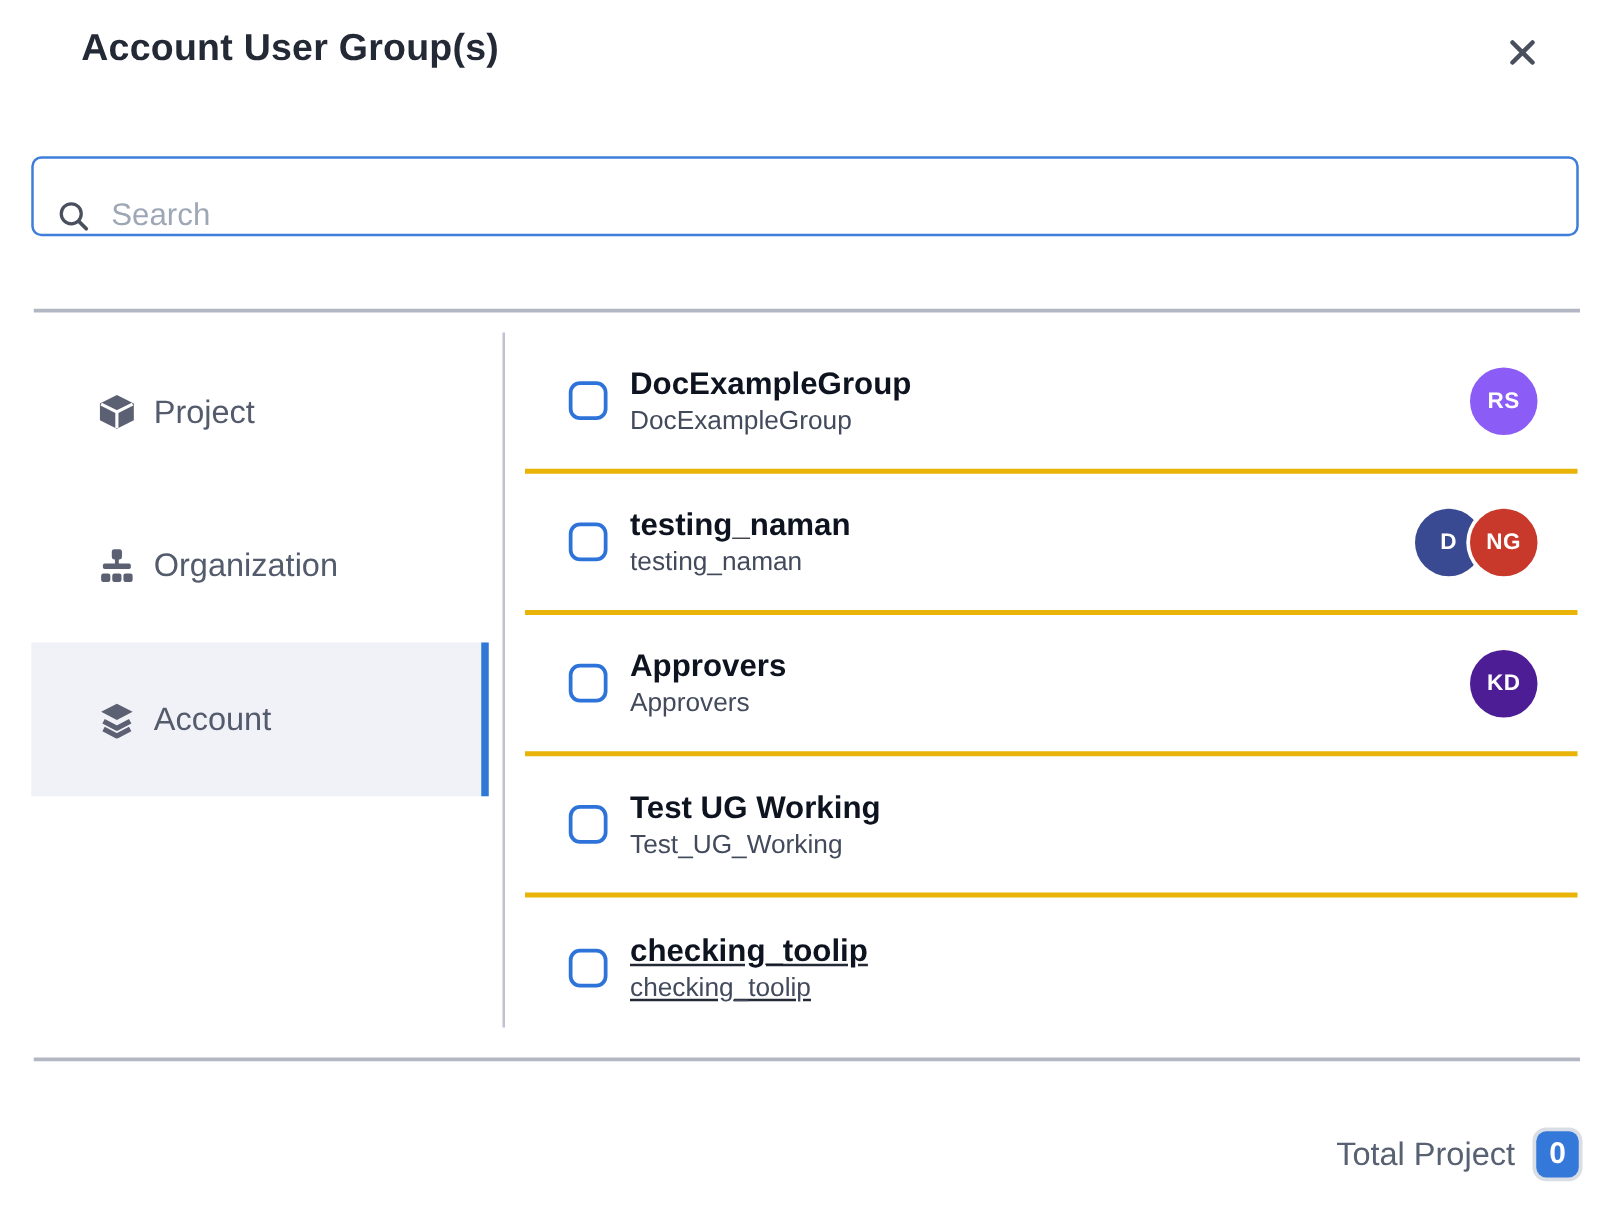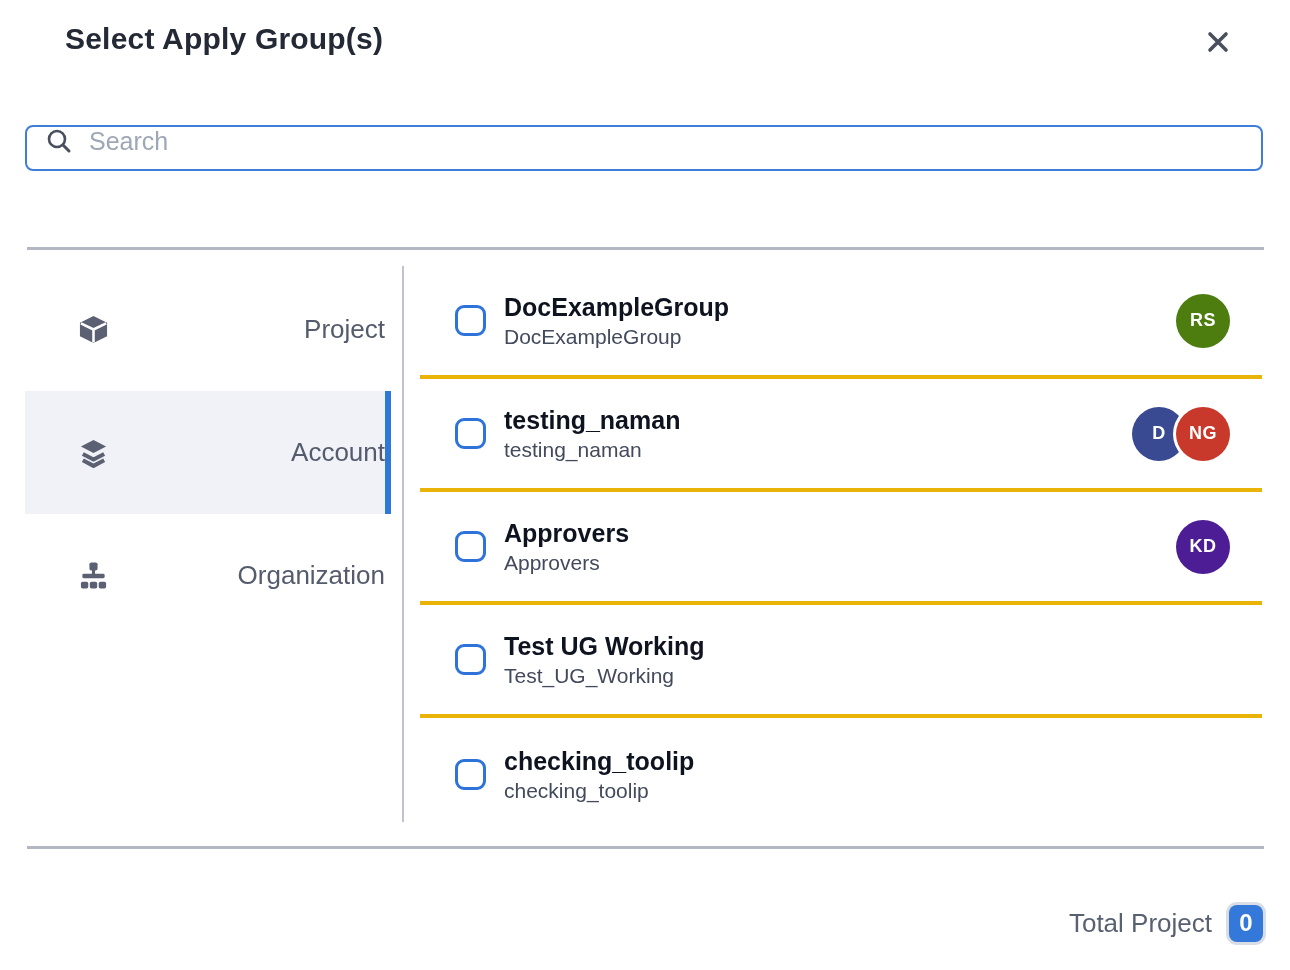--- a/index.html
+++ b/index.html
@@ -21,23 +21,23 @@
   .close-btn {
     position: absolute; left: 1197px; top: 21px;
     width: 42px; height: 42px;
     background: transparent; border: none; cursor: pointer;
     display: flex; align-items: center; justify-content: center;
   }
 
   
   .search-box {
     position: absolute; left: 25px; top: 125px;
-    width: 1238px; height: 46px;
+    width: 1238px; height: 64px;
     border: 2px solid #3e7ed9; border-radius: 8px;
-    display: flex; align-items: flex-start;
+    display: flex; align-items: flex-end;
     padding: 0 18px;
     background: #fff;
   }
   .search-box input {
     border: none; outline: none; flex: 1;
     font-family: "Liberation Sans", sans-serif;
     font-size: 25px; color: #2b3140;
     margin-left: 16px; background: transparent;
   }
   .search-box input::placeholder { color: #9ea7b5; }
@@ -50,42 +50,41 @@
   .divider-bottom { top: 846px; }
 
   
   .sidebar { position: absolute; left: 25px; top: 268px; width: 366px; }
   .tab {
     width: 366px; height: 123px;
     display: flex; align-items: center;
     padding-left: 53px; cursor: pointer;
     border-right: 6px solid transparent;
     background: transparent;
-    justify-content: space-between;
   }
   .tab.selected {
     background: #f1f2f7;
     border-right: 6px solid #2e79d6;
   }
   .tab .icon { width: 31px; height: 31px; flex: 0 0 auto; }
   .tab-label {
     margin-left: 14px; font-size: 26px; color: #535b6d; font-weight: 500;
   }
   .divider-v {
     position: absolute; left: 402px; top: 266px;
     width: 2px; height: 556px; background: #c0c3cd;
   }
 
   
   .group-list { position: absolute; left: 420px; top: 266px; width: 842px; }
   .group-row {
     height: 113px; display: flex; align-items: center;
     border-bottom: 4px solid #eab308;
   }
-  .group-row:last-child { border-bottom: none; }
+  .group-row:last-child { border-bottom: none; text-decoration: underline; }
   .checkbox {
     width: 31px; height: 31px; margin-left: 35px;
     border: 3px solid #2d73da; border-radius: 9px;
     background: #fff; cursor: pointer; flex: 0 0 auto;
   }
   .group-text { margin-left: 18px; display: flex; flex-direction: column; }
   .group-name { font-size: 25px; font-weight: 700; color: #0e1320; line-height: 1.25; }
   .group-subtitle { font-size: 21px; color: #424a5c; margin-top: 2px; }
   .avatars { margin-left: auto; margin-right: 32px; display: flex; align-items: center; }
   .avatar {
@@ -116,21 +115,21 @@
     box-shadow: 0 0 0 3px #d9dde6;
     color: #fff; font-size: 24px; font-weight: 700;
     display: flex; align-items: center; justify-content: center;
   }
 </style>
 </head>
 <body>
 
 <div class="modal">
 
-  <div class="modal-title">Select Apply Group(s)</div>
+  <div class="modal-title">Account User Group(s)</div>
   <button class="close-btn">
     <span style="display:flex">
       <svg width="30" height="30" viewBox="0 0 30 30">
         <path d="M7 7 L23 23 M23 7 L7 23" stroke="#4a4f5e" stroke-width="3.6" stroke-linecap="round" fill="none"></path>
       </svg>
     </span>
   </button>
 
   <div class="search-box">
     <span style="display:flex">
@@ -146,58 +145,58 @@
 
   <div class="sidebar">
     <div class="tab">
       <span class="icon">
         <svg width="31" height="31" viewBox="0 0 32 32">
           <path d="M16 2 L30 9 V23 L16 30 L2 23 V9 Z" fill="#5b6172"></path>
           <path d="M3 9.6 L16 16 L29 9.6 M16 16 V29.4" stroke="#fff" stroke-width="2.6" fill="none"></path>
         </svg>
       </span>
       <span class="tab-label">Project</span>
-    </div>
-    <div class="tab selected">
-      <span class="icon">
-        <svg width="31" height="31" viewBox="0 0 32 32">
-          <path d="M16 3 L29 9.8 L16 16.6 L3 9.8 Z" fill="#5b6172"></path>
-          <path d="M5 17.5 L16 23.3 L27 17.5" stroke="#5b6172" stroke-width="4.2" fill="none" stroke-linejoin="round"></path>
-          <path d="M5 24 L16 29.8 L27 24" stroke="#5b6172" stroke-width="4.2" fill="none" stroke-linejoin="round"></path>
-        </svg>
-      </span>
-      <span class="tab-label">Account</span>
     </div>
     <div class="tab">
       <span class="icon">
         <svg width="31" height="31" viewBox="0 0 32 32" fill="#5b6172">
           <rect x="11.8" y="2.5" width="8.4" height="8.4" rx="2"></rect>
           <rect x="14.4" y="10" width="3.2" height="5.5"></rect>
           <rect x="4.5" y="14.2" width="23" height="4.6" rx="1.4"></rect>
           <rect x="3" y="22.5" width="7.6" height="7" rx="1.8"></rect>
           <rect x="12.2" y="22.5" width="7.6" height="7" rx="1.8"></rect>
           <rect x="21.4" y="22.5" width="7.6" height="7" rx="1.8"></rect>
         </svg>
       </span>
       <span class="tab-label">Organization</span>
     </div>
+    <div class="tab selected">
+      <span class="icon">
+        <svg width="31" height="31" viewBox="0 0 32 32">
+          <path d="M16 3 L29 9.8 L16 16.6 L3 9.8 Z" fill="#5b6172"></path>
+          <path d="M5 17.5 L16 23.3 L27 17.5" stroke="#5b6172" stroke-width="4.2" fill="none" stroke-linejoin="round"></path>
+          <path d="M5 24 L16 29.8 L27 24" stroke="#5b6172" stroke-width="4.2" fill="none" stroke-linejoin="round"></path>
+        </svg>
+      </span>
+      <span class="tab-label">Account</span>
+    </div>
   </div>
 
   <div class="divider-v"></div>
 
   <div class="group-list">
 
     <div class="group-row">
       <div class="checkbox" role="checkbox" aria-checked="false"></div>
       <div class="group-text">
         <span class="group-name">DocExampleGroup</span>
         <span class="group-subtitle">DocExampleGroup</span>
       </div>
       <div class="avatars">
-        <span class="avatar" style="background: #4d7c0f;">RS</span>
+        <span class="avatar" style="background: #8b5cf6;">RS</span>
       </div>
     </div>
 
     <div class="group-row">
       <div class="checkbox" role="checkbox" aria-checked="false"></div>
       <div class="group-text">
         <span class="group-name">testing_naman</span>
         <span class="group-subtitle">testing_naman</span>
       </div>
       <div class="avatars">

